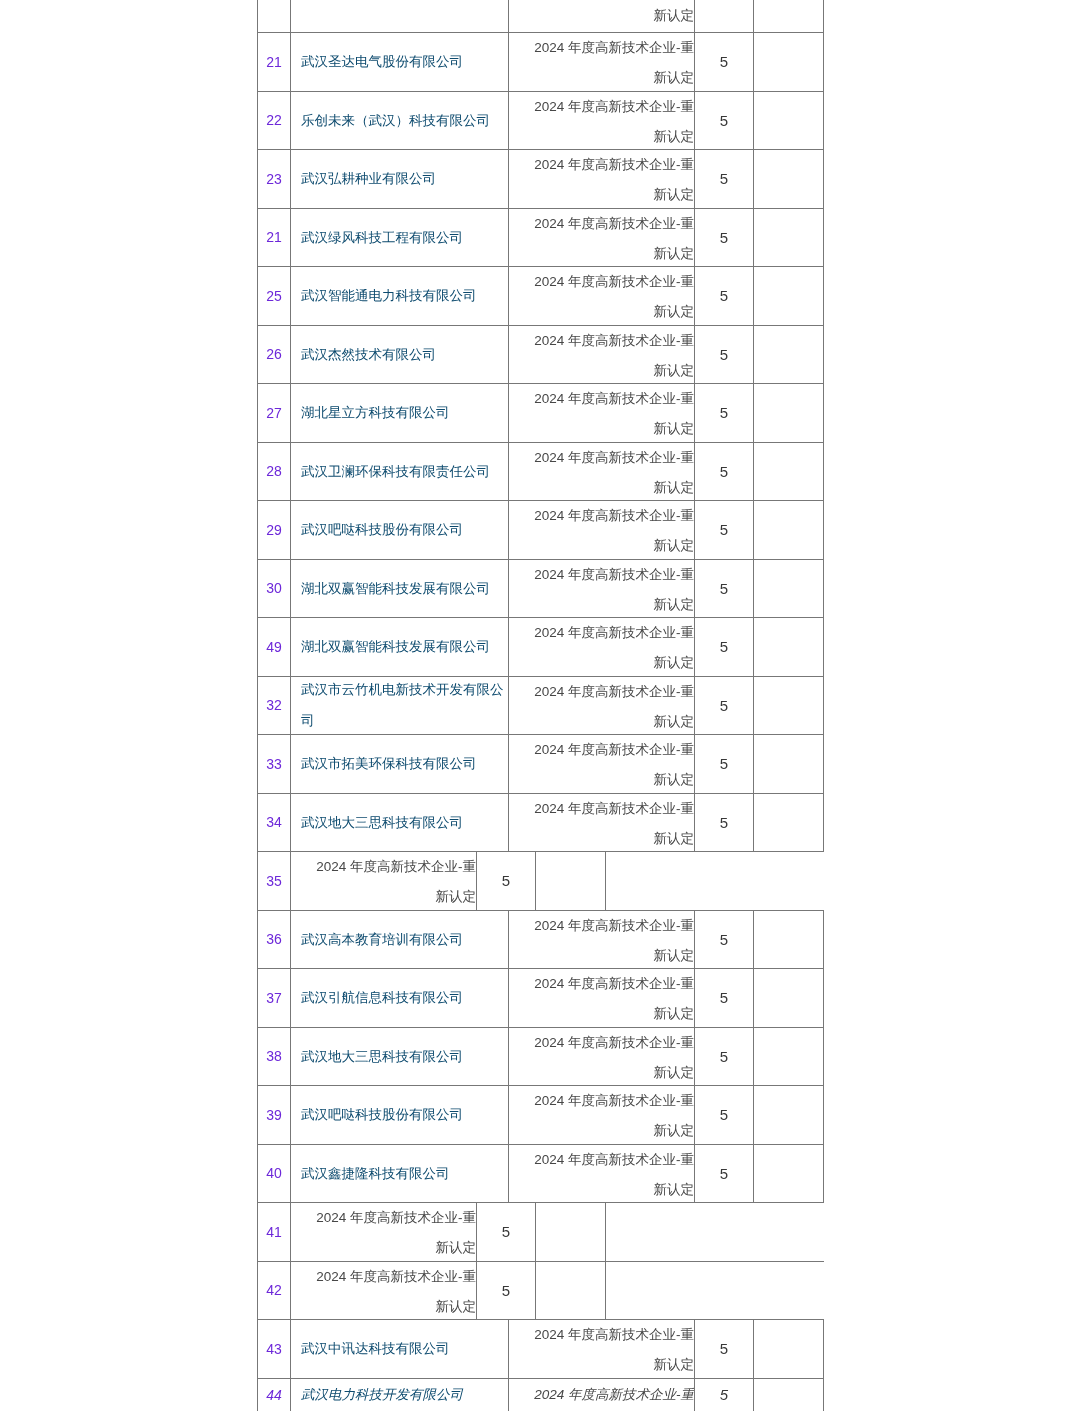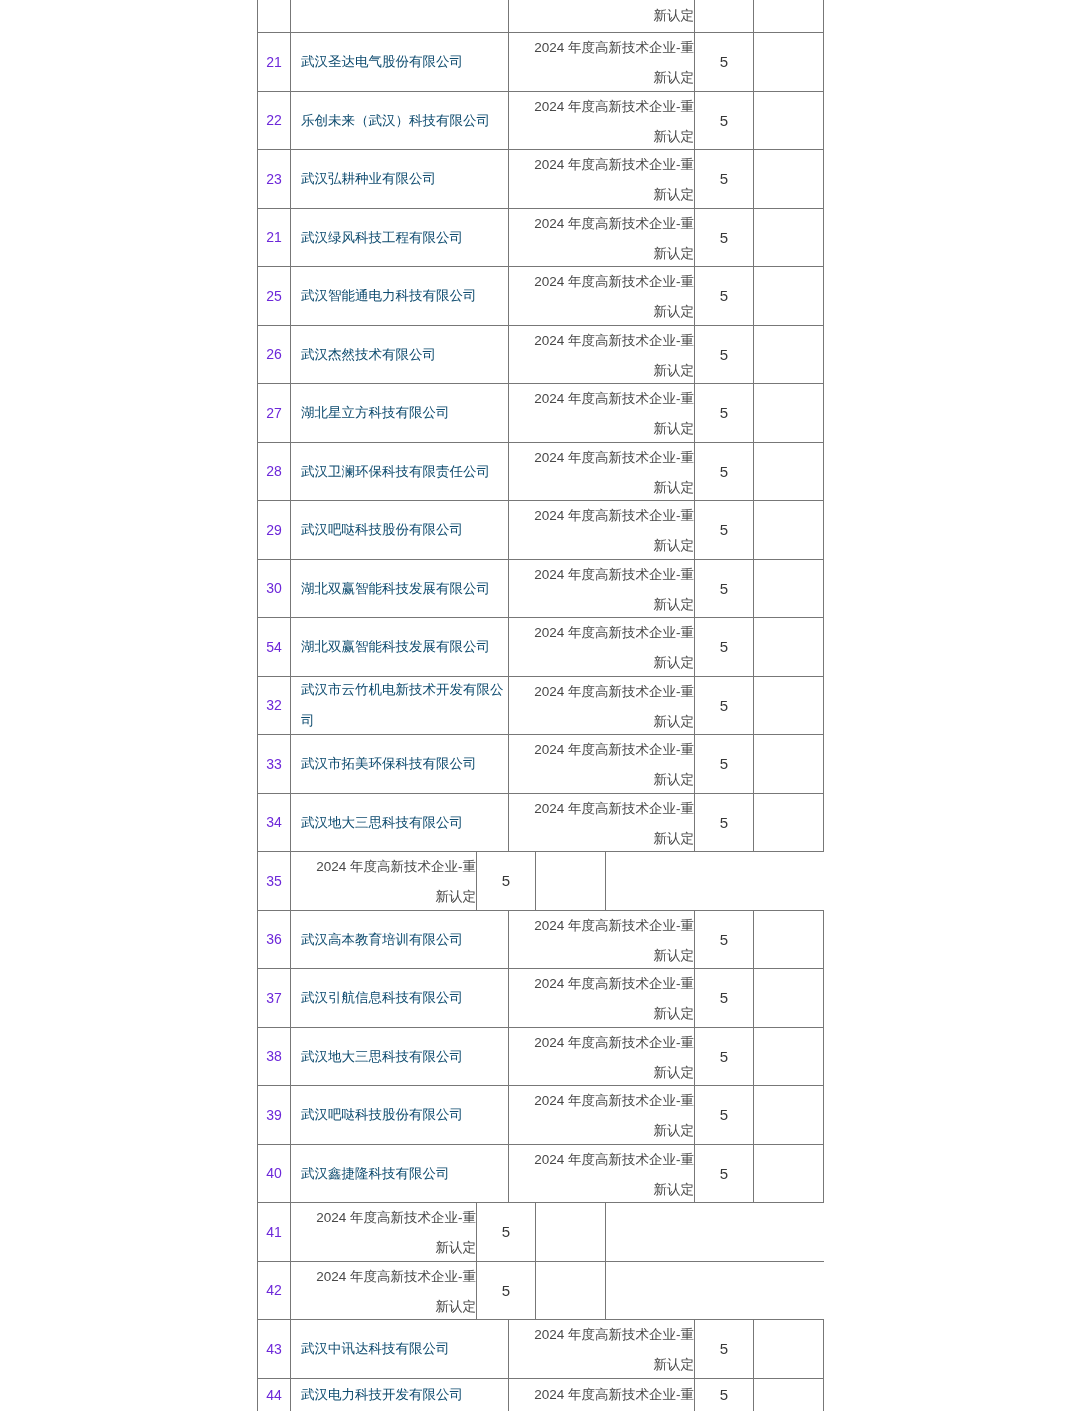--- a/index.html
+++ b/index.html
@@ -64,21 +64,21 @@
     justify-content:center;
     font-family:"Liberation Sans", sans-serif;
     font-size:15px;
     color:#383838;
   }
   .c-remark { width:70px; border-right:1px solid #777777; }
   
   .row.carry { height:33px; }
   .row.carry .c-cat { padding-top:0; justify-content:center; }
   
-  .row.partial { height:32px; border-bottom:none; }
+  .row.partial { height:32px; border-bottom:none;font-style:italic; }
   .row.partial .c-cat { padding-top:0; justify-content:center; }
 </style>
 </head>
 <body>
 
 <div class="page">
   <div class="doc-table">
 
     <div class="row carry">
       <div class="cell c-no"></div>
@@ -276,21 +276,21 @@
     <div class="cell c-score">
       <span>5</span>
     </div>
     <div class="cell c-remark">
       <span></span>
     </div>
   </div>
 
   <div class="row">
     <div class="cell c-no">
-      <span>54</span>
+      <span>49</span>
     </div>
     <div class="cell c-company">
       <span>湖北双赢智能科技发展有限公司</span>
     </div>
     <div class="cell c-cat">
       <div class="catline">2024 年度高新技术企业-重</div>
       <div class="catline">新认定</div>
     </div>
     <div class="cell c-score">
       <span>5</span>

